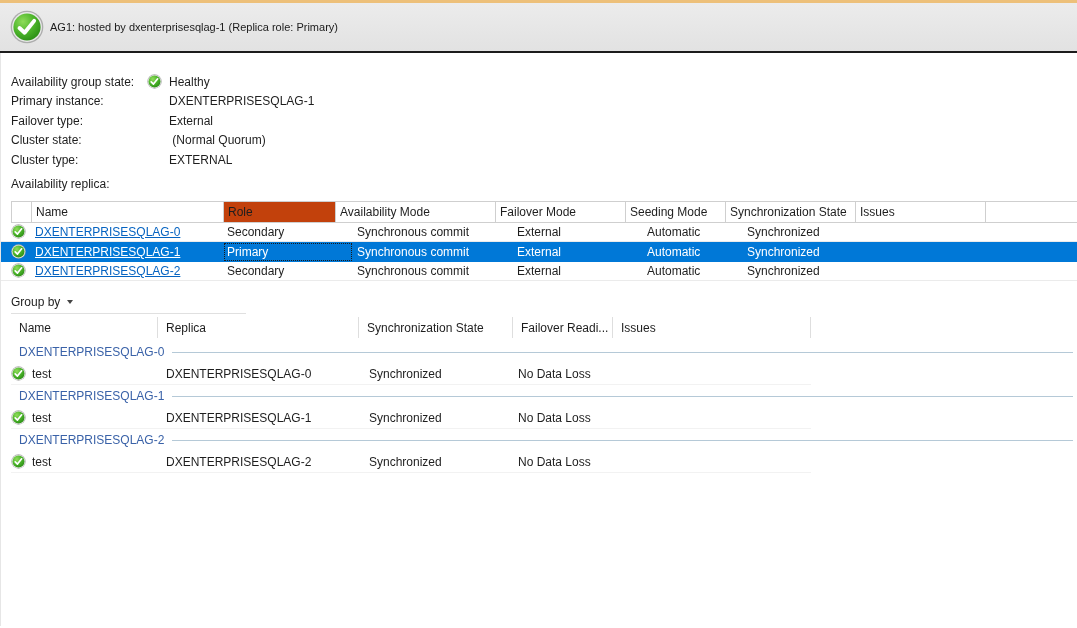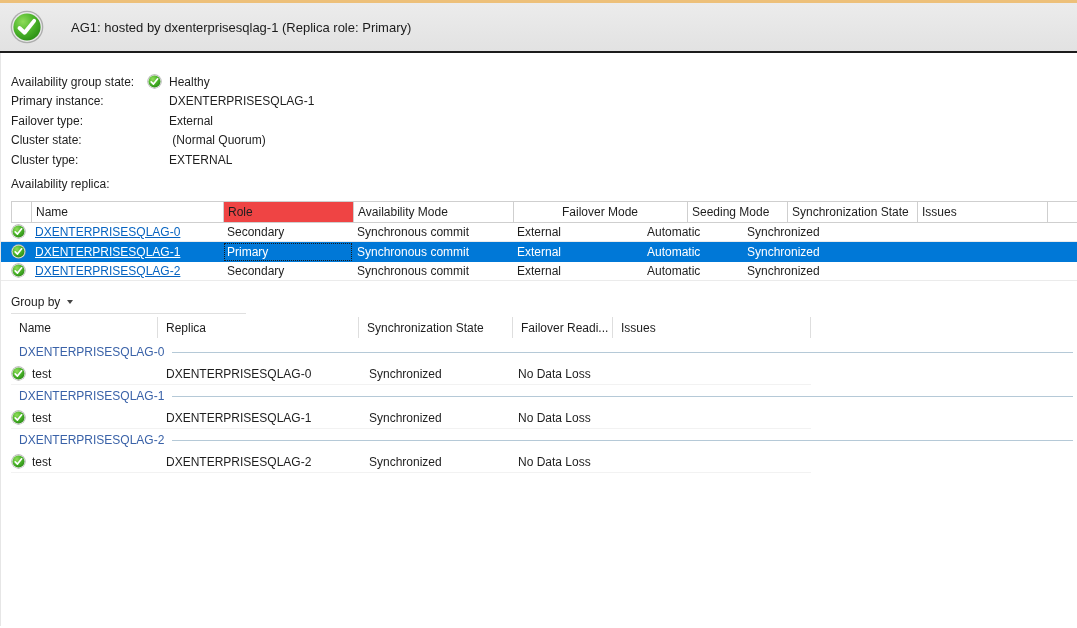--- a/index.html
+++ b/index.html
@@ -13,21 +13,21 @@
   }
   .top-accent { height:3px; background:#edc07a; }
   .titlebar {
     height:50px;
     background: linear-gradient(#ececec, #e2e2e2);
     border-bottom: 2px solid #1c1c1c;
     display:flex; align-items:center;
     padding-left:10px;
   }
   .titlebar .big-chk { width:34px; height:34px; flex:0 0 auto; }
-  .titlebar .title { margin-left:27px; font-size:13px; color:#1b1b1b; }
+  .titlebar .title { margin-left:6px; font-size:11px; color:#1b1b1b; }
 
   .content { border-left:1px solid #e6e6e6; min-height:573px; }
 
   
   .summary { padding:19px 0 0 10px; }
   .summary-row { display:flex; align-items:center; height:19.5px; }
   .summary-row .lbl { width:136px; }
   .summary-row .icon-slot { width:22px; display:flex; align-items:center; }
   .summary-row .icon-slot svg { width:15px; height:15px; }
   .summary-row .val { white-space:pre; }
@@ -38,23 +38,23 @@
   .rep-header {
     display:flex; margin-left:10px; height:22px;
     border-top:1px solid #cfcfcf; border-bottom:1px solid #cfcfcf;
     border-left:1px solid #cfcfcf;
     align-items:center;
   }
   .rep-header > div { border-right:1px solid #cfcfcf; height:100%; display:flex; align-items:center; padding-left:4px; }
   .rep-header .h-fill { flex:1; border-right:none; }
   .h-icon { width:20px; }
   .h-name { width:192px; }
-  .h-role { width:130px; background:#ef4444; }
+  .h-role { width:112px; background:#c2410c; }
   .h-avail { width:160px; }
-  .h-fail { width:130px;margin-left:44px; }
+  .h-fail { width:130px; }
   .h-seed { width:100px; }
   .h-sync { width:130px; }
   .h-issues { width:130px; }
 
   .rep-row { display:flex; align-items:center; height:19.5px; border-bottom:1px solid #ebebeb; }
   .rep-row > div { padding-left:4px; }
   .r-icon { width:30px; padding-left:10px !important; display:flex; align-items:center; }
   .r-icon svg { width:15px; height:15px; }
   .r-name { width:192px; }
   .r-role { width:130px; height:100%; display:flex; align-items:center; }

